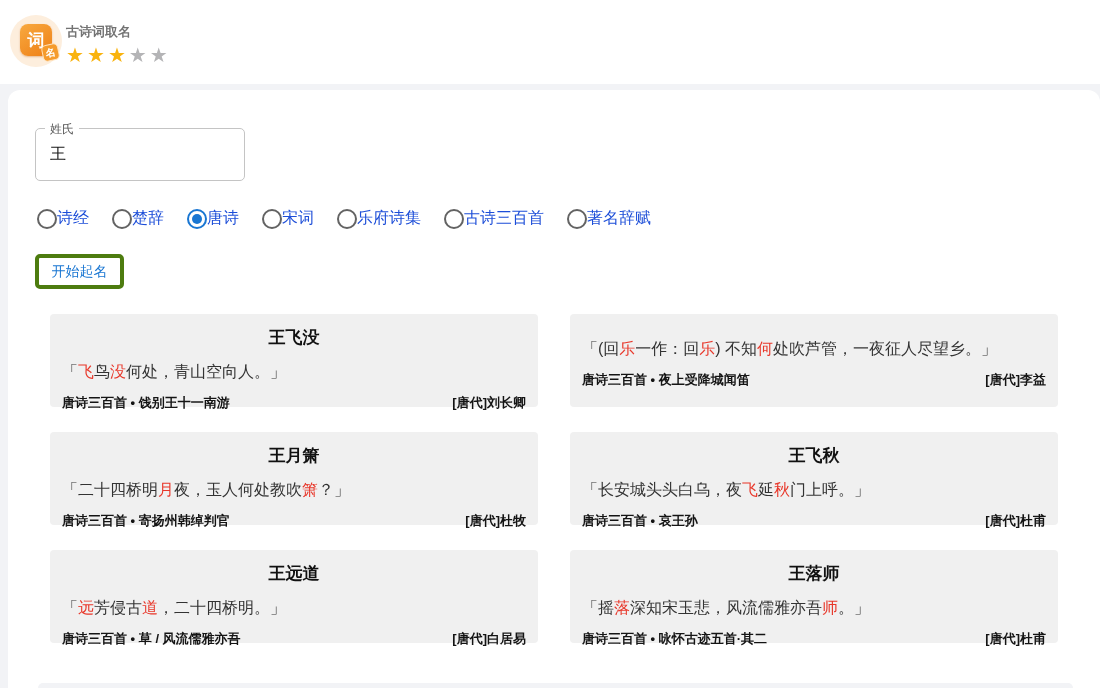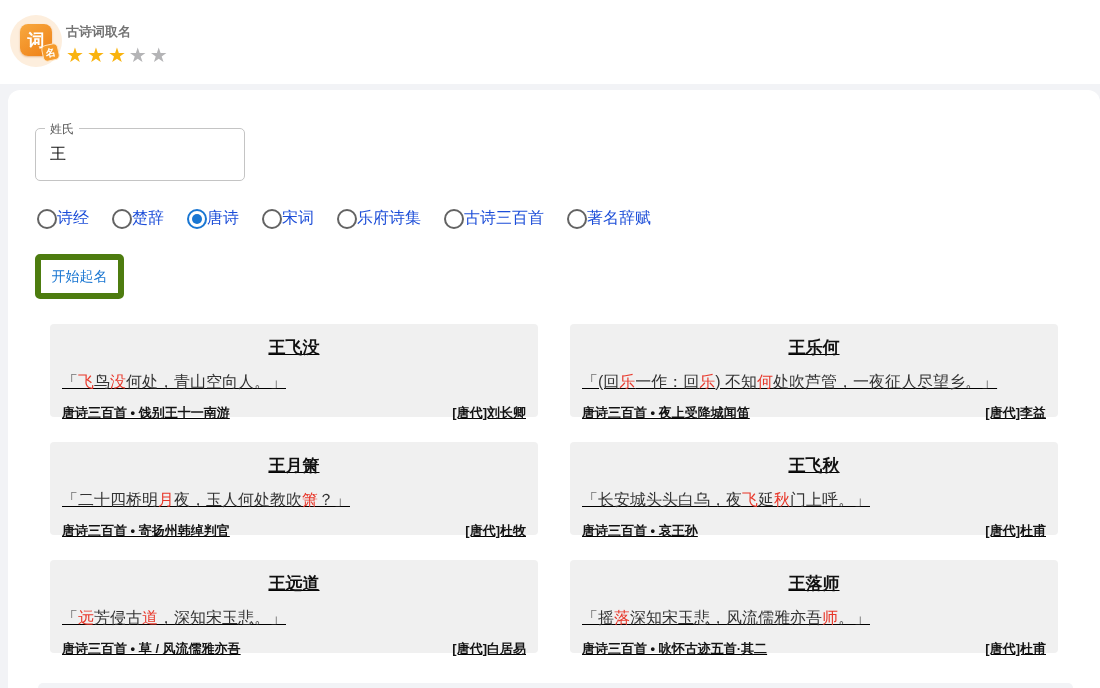--- a/index.html
+++ b/index.html
@@ -81,32 +81,32 @@
   .radio-item.checked .radio-circle { border-color: #1976d2; }
   .radio-item.checked .radio-circle::after {
     content: ""; position: absolute; inset: 3px;
     border-radius: 50%; background: #1976d2;
   }
   .radio-label { font-size: 16px; color: #1d4ed8; white-space: nowrap; }
 
   
   .start-btn {
     margin: 25px 0 0 27px;
-    width: 89px; height: 45px;
+    width: 89px; height: 35px;
     background: #fff;
-    border: 6px solid #4d7c0f; border-radius: 5px;
+    border: 4px solid #4d7c0f; border-radius: 5px;
     color: #1976d2; font-size: 14px;
     cursor: pointer; font-family: inherit;
   }
 
   
   .results {
     margin: 25px 42px 0 42px;
     display: grid; grid-template-columns: 1fr 1fr;
-    column-gap: 32px; row-gap: 25px; text-decoration: underline;
+    column-gap: 32px; row-gap: 25px;
   }
   .result-card {
     background: #f0f0f0; border-radius: 4px;
     height: 93px; padding: 12px 12px 10px;
   }
   .result-name { text-align: center; font-size: 17px; font-weight: bold; color: #111; }
   .result-quote { margin-top: 13px; font-size: 16px; color: #333; }
   .result-quote .hl { color: #e8372a; }
   .result-meta {
     margin-top: 11px; display: flex; justify-content: space-between;
@@ -183,21 +183,20 @@
   <div class="result-card">
     <div class="result-name">王飞没</div>
     <div class="result-quote"><span>「</span><span class="hl">飞</span><span>鸟</span><span class="hl">没</span><span>何处，青山空向人。」</span></div>
     <div class="result-meta">
       <span class="result-source">唐诗三百首 • 饯别王十一南游</span>
       <span class="result-author">[唐代]刘长卿</span>
     </div>
   </div>
 
   <div class="result-card">
-    <div class="result-name">王乐何</div>
     <div class="result-quote"><span>「(回</span><span class="hl">乐</span><span>一作：回</span><span class="hl">乐</span><span>)  不知</span><span class="hl">何</span><span>处吹芦管，一夜征人尽望乡。」</span></div>
     <div class="result-meta">
       <span class="result-source">唐诗三百首 • 夜上受降城闻笛</span>
       <span class="result-author">[唐代]李益</span>
     </div>
   </div>
 
   <div class="result-card">
     <div class="result-name">王月箫</div>
     <div class="result-quote"><span>「二十四桥明</span><span class="hl">月</span><span>夜，玉人何处教吹</span><span class="hl">箫</span><span>？」</span></div>
@@ -211,21 +210,21 @@
     <div class="result-name">王飞秋</div>
     <div class="result-quote"><span>「长安城头头白乌，夜</span><span class="hl">飞</span><span>延</span><span class="hl">秋</span><span>门上呼。」</span></div>
     <div class="result-meta">
       <span class="result-source">唐诗三百首 • 哀王孙</span>
       <span class="result-author">[唐代]杜甫</span>
     </div>
   </div>
 
   <div class="result-card">
     <div class="result-name">王远道</div>
-    <div class="result-quote"><span>「</span><span class="hl">远</span><span>芳侵古</span><span class="hl">道</span><span>，深知宋玉悲。」</span></div>
+    <div class="result-quote"><span>「</span><span class="hl">远</span><span>芳侵古</span><span class="hl">道</span><span>，二十四桥明。」</span></div>
     <div class="result-meta">
       <span class="result-source">唐诗三百首 • 草 / 风流儒雅亦吾</span>
       <span class="result-author">[唐代]白居易</span>
     </div>
   </div>
 
   <div class="result-card">
     <div class="result-name">王落师</div>
     <div class="result-quote"><span>「摇</span><span class="hl">落</span><span>深知宋玉悲，风流儒雅亦吾</span><span class="hl">师</span><span>。」</span></div>
     <div class="result-meta">

